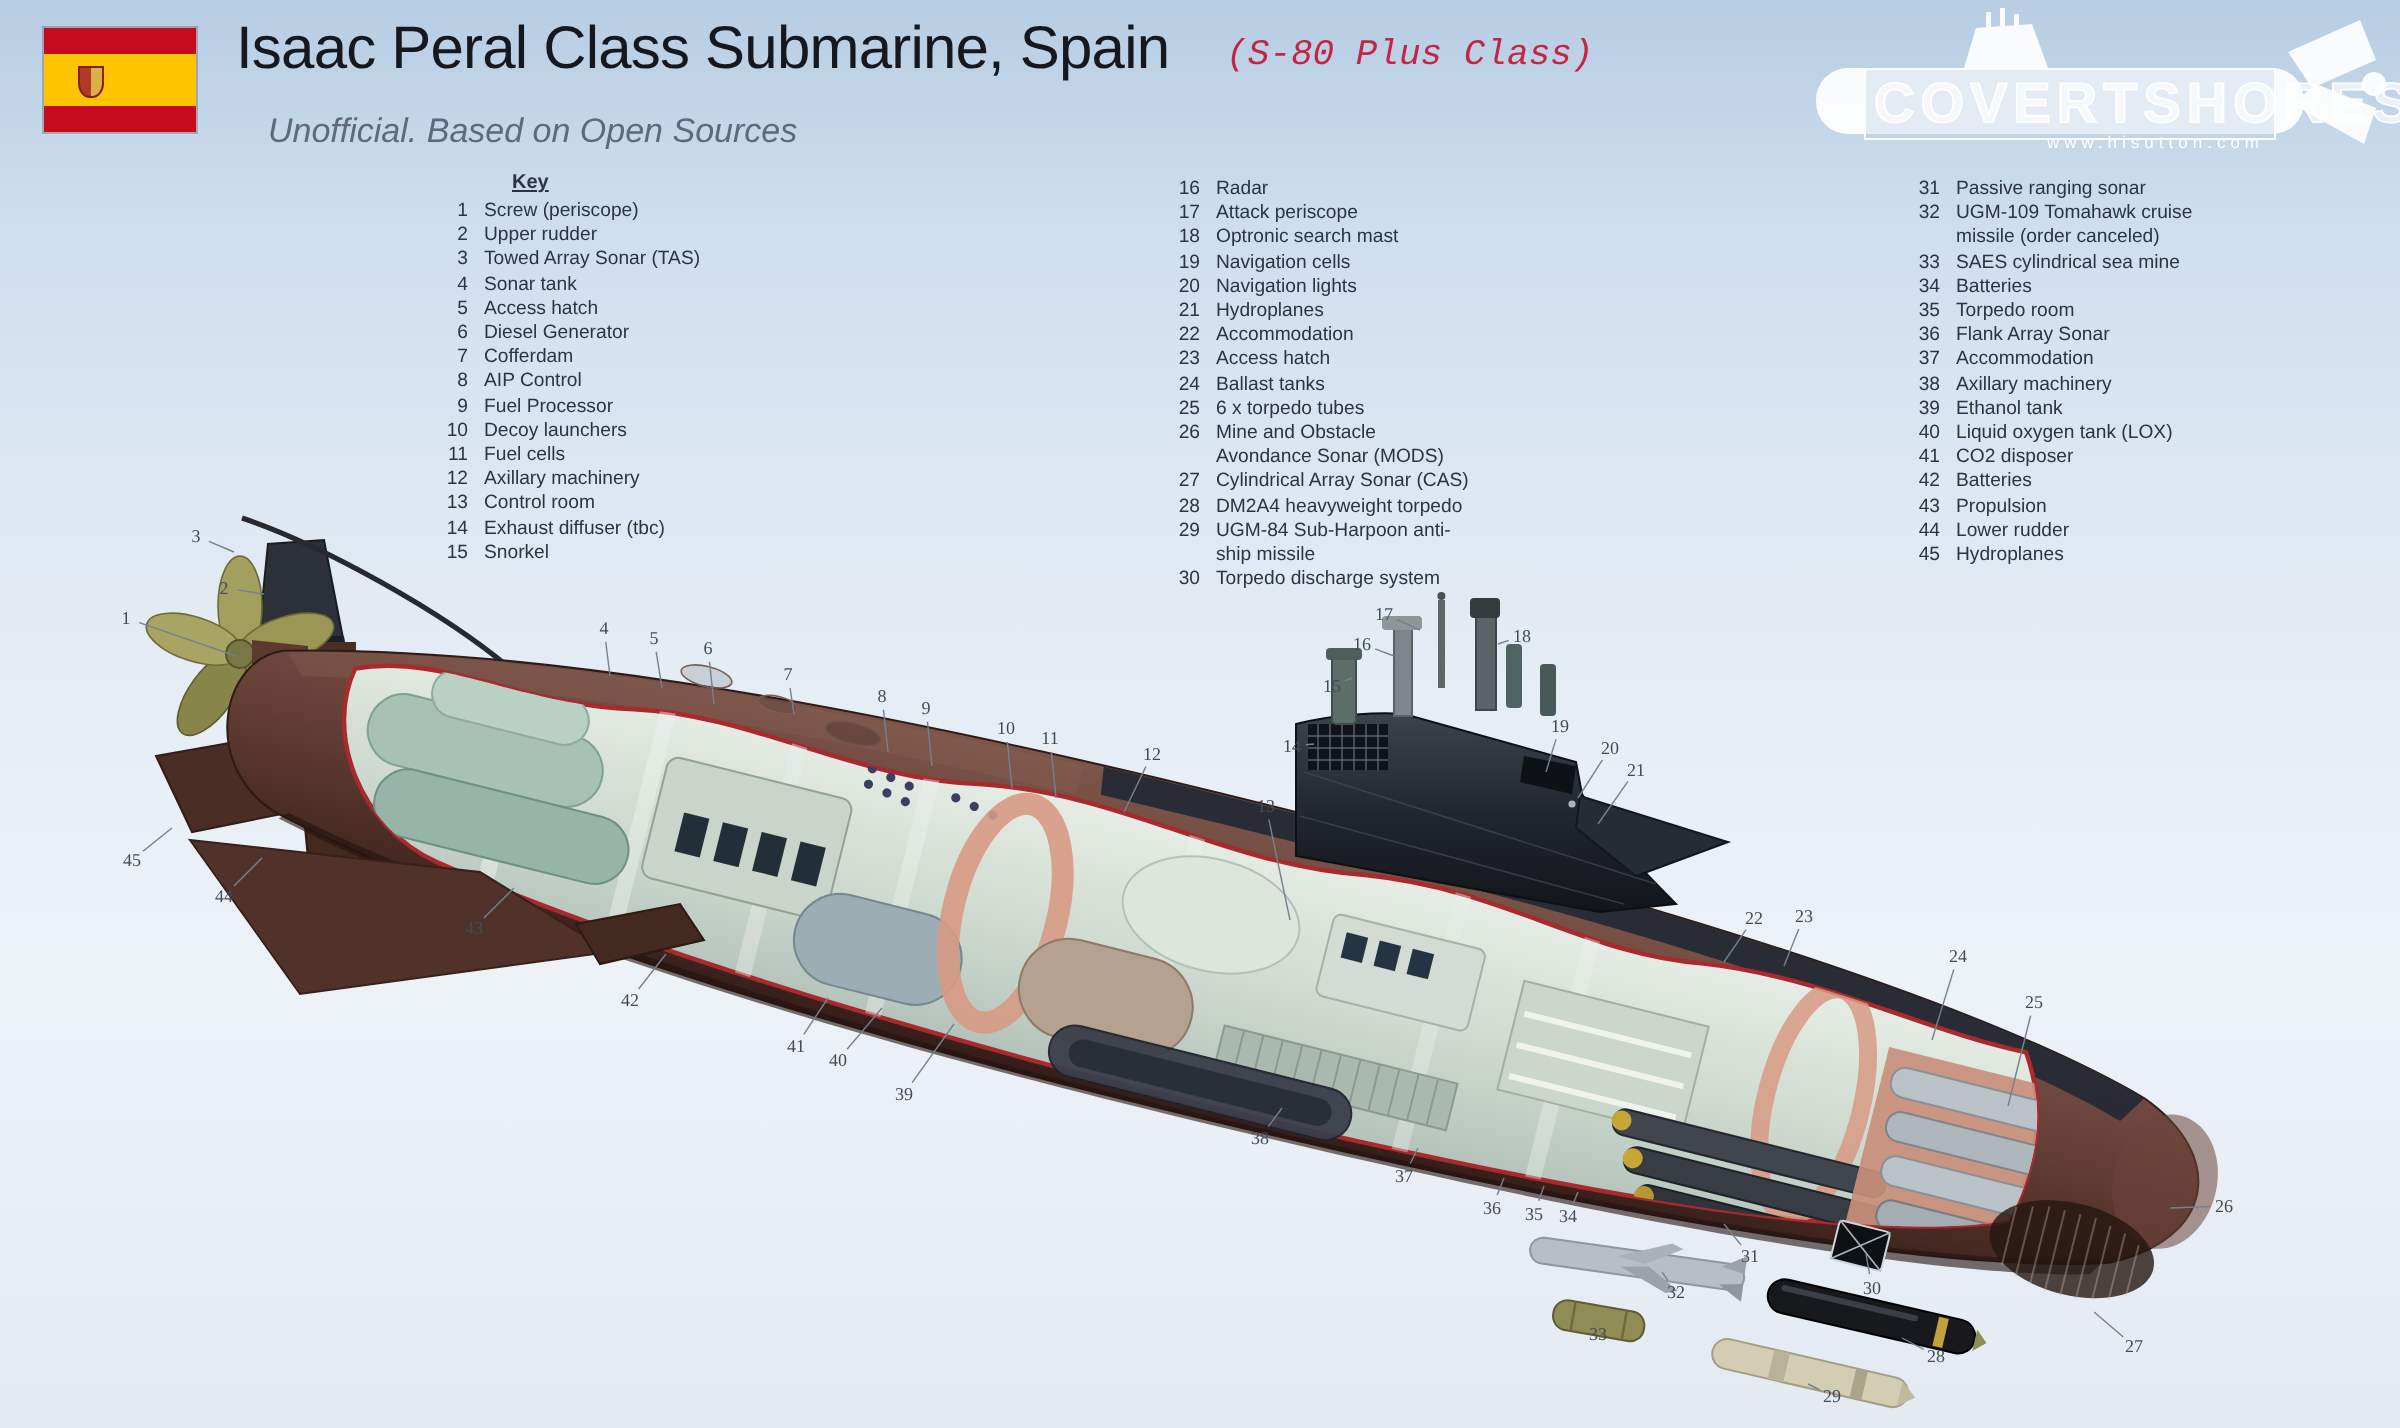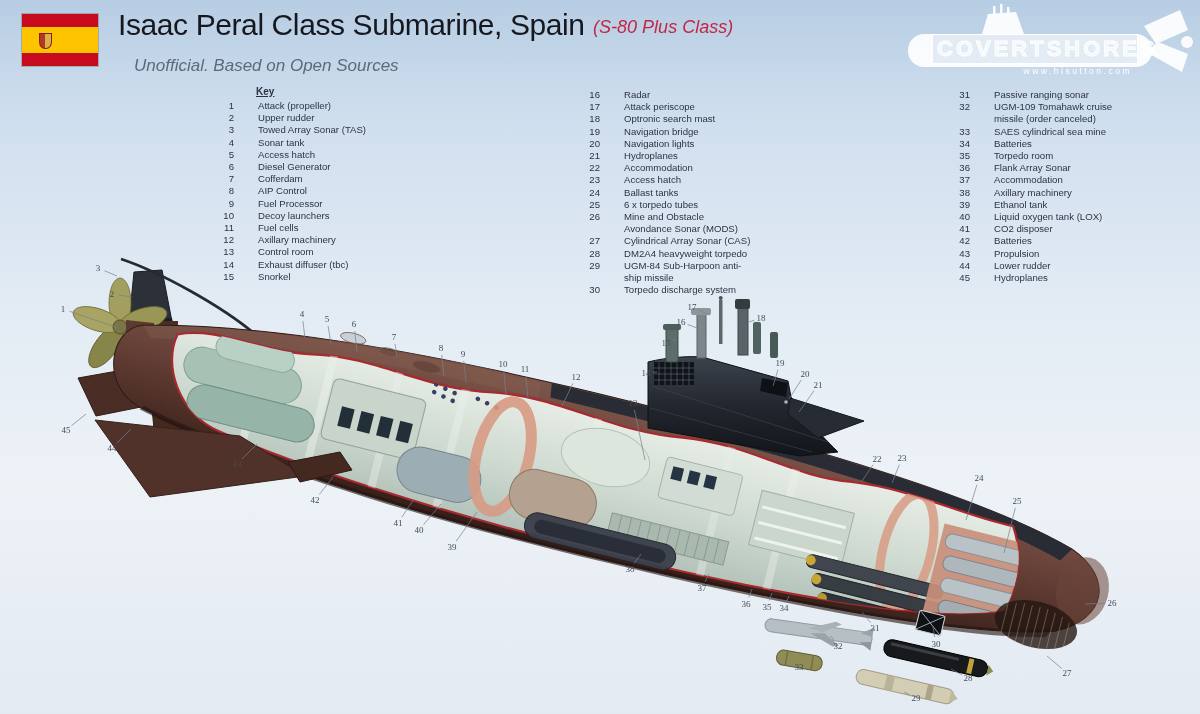--- a/index.html
+++ b/index.html
@@ -8,40 +8,40 @@
     background:linear-gradient(180deg,#b7cde3 0%,#cfdeee 16%,#e2ebf4 42%,#edf2f7 68%,#e3eaf2 100%);}
   
   .flag{position:absolute;left:22px;top:14px;width:76px;height:52px;
     background:linear-gradient(180deg,#c60b1e 0 25%,#ffc400 25% 75%,#c60b1e 75% 100%);
     box-shadow:0 0 0 1px rgba(60,40,20,.25);}
   .flag .emblem{position:absolute;left:17px;top:19px;width:11px;height:14px;
     background:linear-gradient(90deg,#b03a25 0 50%,#d9b04a 50% 100%);
     border:1px solid #8a1d15;border-radius:0 0 45% 45%;}
   .titleblock{position:absolute;left:118px;top:8px;white-space:nowrap;}
   .title{font-size:30px;font-weight:normal;color:#15181e;letter-spacing:-.4px;display:inline;}
-  .classnote{font-size:18px;font-style:italic;color:#c22546;margin-left:4px;display:inline;position:relative;top:-2px;}
+  .classnote{font-size:18px;font-style:italic;color:#c22546;margin-left:24px;display:inline;position:relative;top:-2px;font-family:Liberation Mono, monospace;}
   .subtitle{position:absolute;left:134px;top:56px;font-size:17px;font-style:italic;color:#5e6a79;}
   
   .logo{position:absolute;left:896px;top:4px;width:300px;height:78px;}
   .logo svg{position:absolute;left:0;top:0;}
   .logo .lname{position:absolute;left:36px;top:30px;width:196px;text-align:center;
-    font-size:22px;font-weight:bold;letter-spacing:3px;color:rgba(255,255,255,.65);
+    font-size:28px;font-weight:bold;letter-spacing:3px;color:rgba(255,255,255,.65);
     -webkit-text-stroke:.9px #ffffff;border:1.5px solid #fff;padding:1px 4px;background:rgba(183,205,227,.35);}
   .logo .lurl{position:absolute;left:40px;top:62px;width:196px;text-align:right;
     font-size:8.5px;letter-spacing:2.5px;color:#ffffff;}
   
   .keyhead{position:absolute;left:218px;top:86px;font-size:10px;font-weight:bold;
     text-decoration:underline;color:#2b3442;margin-left:38px;}
   .kcol{position:absolute;font-size:9.6px;line-height:12.2px;color:#2b3442;}
   .kcol1{left:212px;top:100px;width:175px;}
   .kcol2{left:578px;top:89px;width:215px;}
   .kcol3{left:948px;top:89px;width:230px;}
   .krow{display:flex;align-items:flex-start;}
   .kn{width:22px;text-align:right;flex:0 0 22px;}
-  .kt{margin-left:24px;white-space:pre-line;}
+  .kt{margin-left:8px;white-space:pre-line;}
   
   #scene{position:absolute;left:0;top:0;}
   .leader{stroke:#76818e;stroke-width:.7;fill:none;}
   .cnum{font:9px "Liberation Serif",serif;fill:#414c5a;text-anchor:middle;dominant-baseline:central;}
 </style>
 </head>
 <body>
 
 <div class="stage">
 
@@ -362,21 +362,21 @@
       </g>
     </svg>
     <div class="lname">COVERTSHORES</div>
     <div class="lurl">www.hisutton.com</div>
   </div>
 
   <div class="keyhead">Key</div>
   <div class="kcol kcol1">
       <div class="krow">
         <span class="kn">1</span>
-        <span class="kt">Attack (propeller)</span>
+        <span class="kt">Screw (periscope)</span>
       </div>
       <div class="krow">
         <span class="kn">2</span>
         <span class="kt">Upper rudder</span>
       </div>
       <div class="krow">
         <span class="kn">3</span>
         <span class="kt">Towed Array Sonar (TAS)</span>
       </div>
       <div class="krow">
@@ -436,21 +436,21 @@
       <div class="krow">
         <span class="kn">17</span>
         <span class="kt">Attack periscope</span>
       </div>
       <div class="krow">
         <span class="kn">18</span>
         <span class="kt">Optronic search mast</span>
       </div>
       <div class="krow">
         <span class="kn">19</span>
-        <span class="kt">Navigation bridge</span>
+        <span class="kt">Navigation cells</span>
       </div>
       <div class="krow">
         <span class="kn">20</span>
         <span class="kt">Navigation lights</span>
       </div>
       <div class="krow">
         <span class="kn">21</span>
         <span class="kt">Hydroplanes</span>
       </div>
       <div class="krow">

